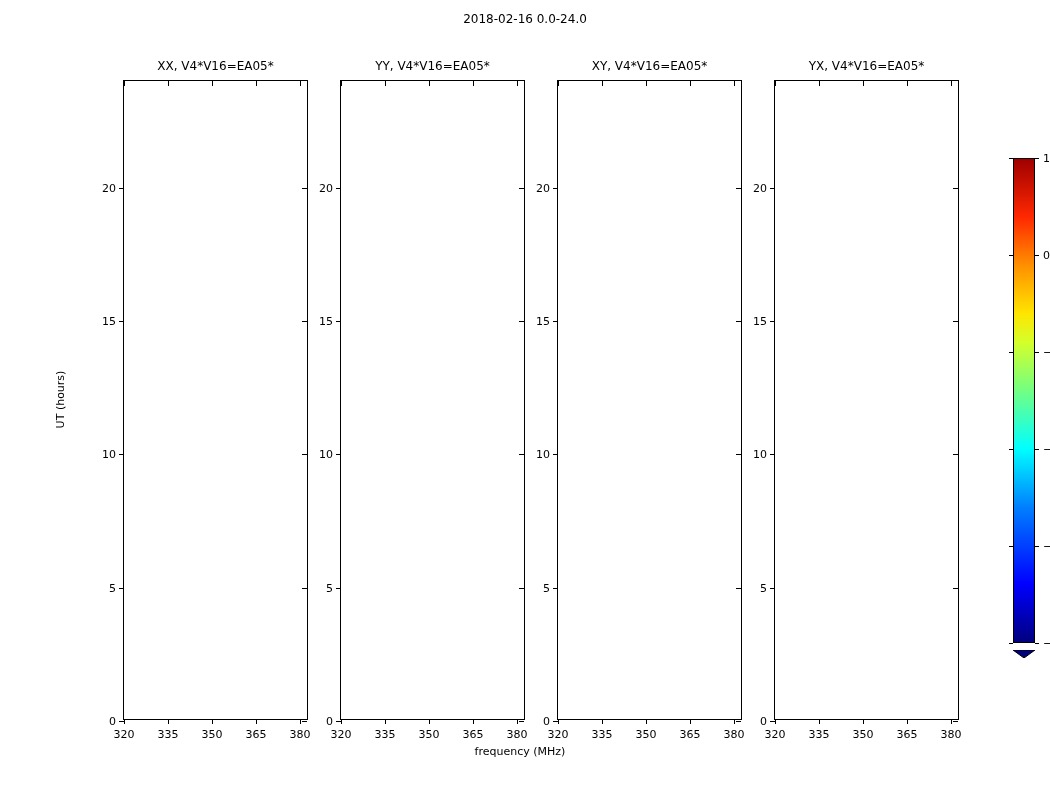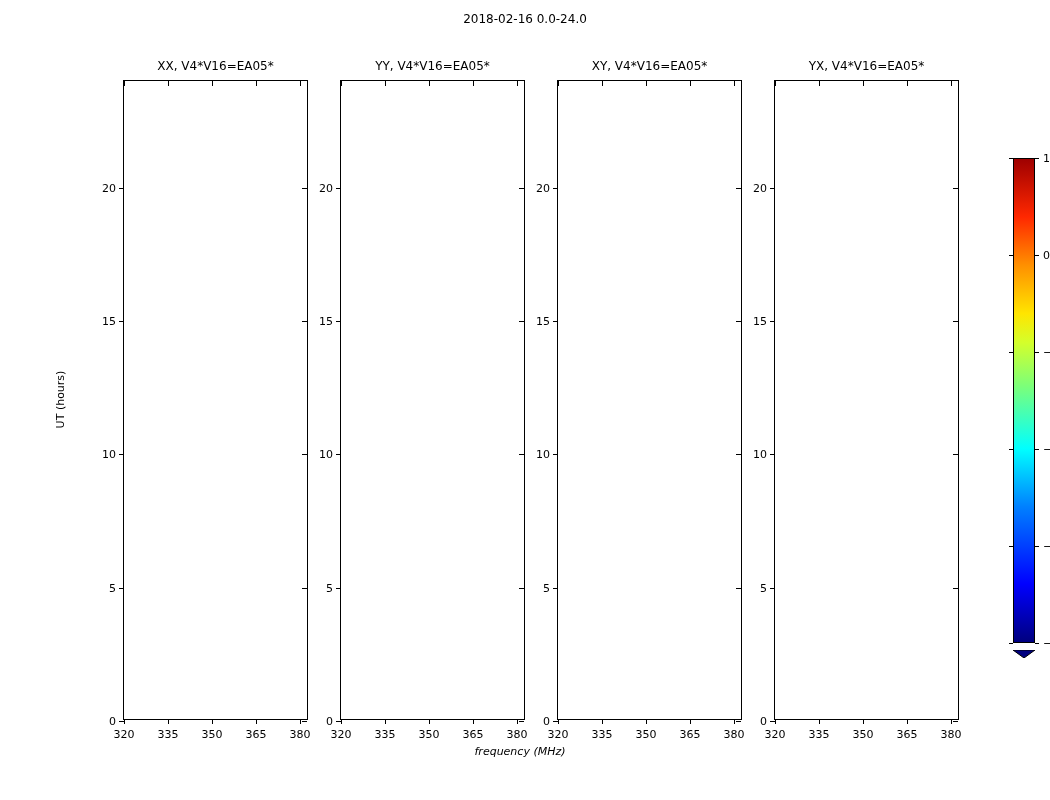--- a/index.html
+++ b/index.html
@@ -354,21 +354,21 @@
       <div class="xtick-label" style="left:132px;">365</div>
 
       <div class="xtick" style="left:176px;"></div>
       <div class="xtick-top" style="left:176px;"></div>
       <div class="xtick-label" style="left:176px;">380</div>
     </div>
   </div>
 
   <div class="ylabel" style="left:60px; top:393px; width:120px; margin-left:-60px; text-align:center;">UT (hours)</div>
 
-  <div class="xlabel" style="left:420px; top:745px; width:200px;font-style:italic;">frequency (MHz)</div>
+  <div class="xlabel" style="left:420px; top:745px; width:200px;">frequency (MHz)</div>
 
   <div class="cbar-wrap">
     <div class="cbar"></div>
     <div class="cbar-extend-bottom">
       <svg width="22" height="8" viewBox="0 0 22 8">
         <polygon points="0,0 22,0 11,8" fill="#00007f" stroke="#000000" stroke-width="1"></polygon>
       </svg>
     </div>
 
     <div class="cbar-tick" style="top:485px;"></div>

